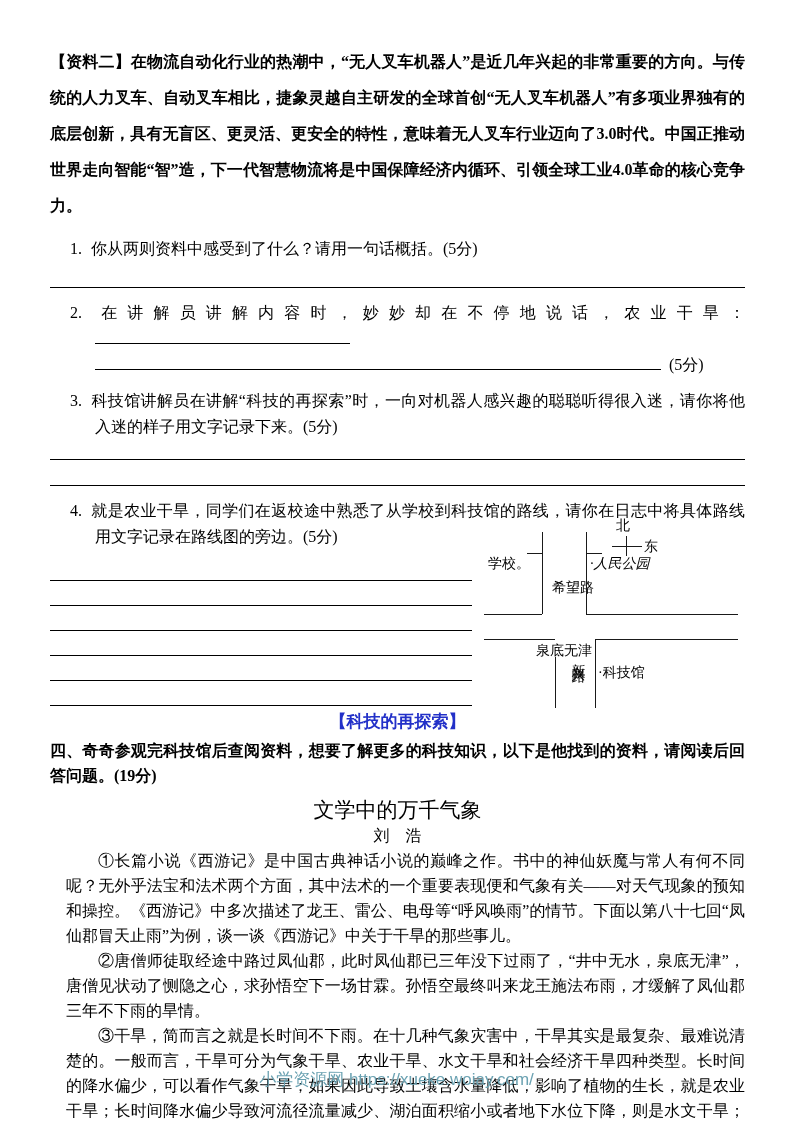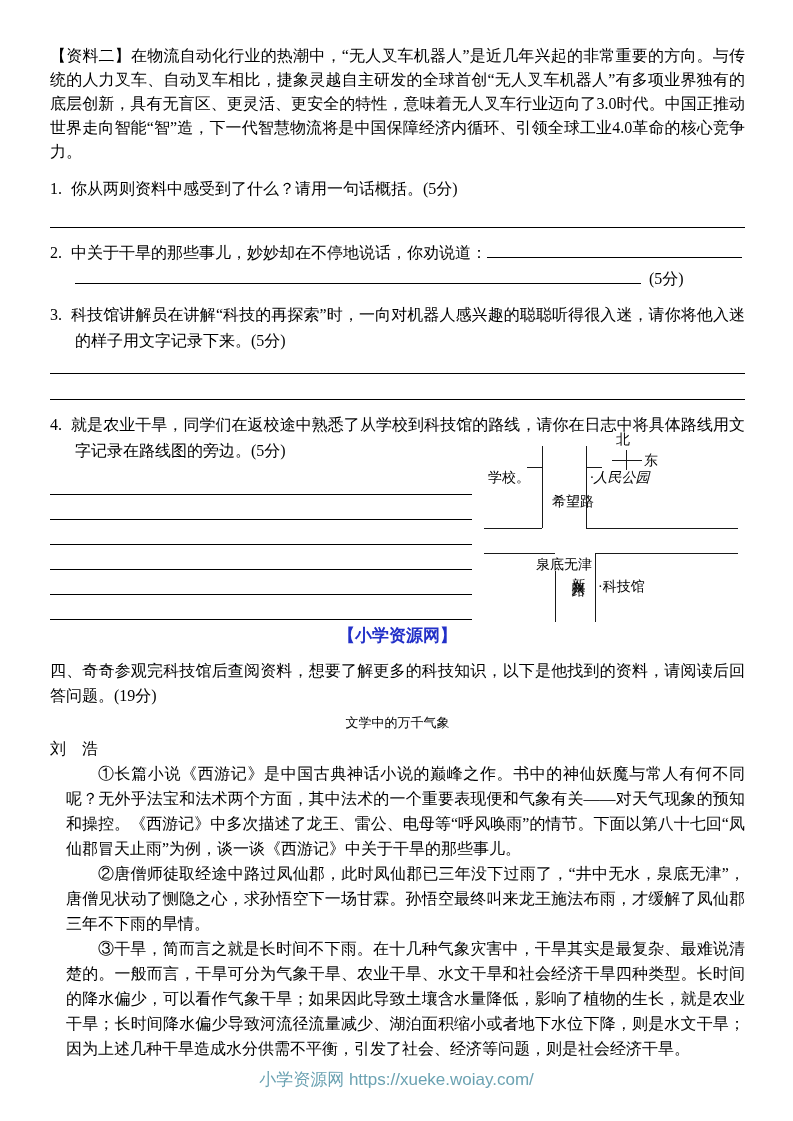--- a/index.html
+++ b/index.html
@@ -10,24 +10,24 @@
   }
   html,body{ background:#ffffff; }
   body{
     width:793px; height:1121px;
     position:relative; overflow:hidden;
     font-family:"Liberation Serif","DejaVu Serif",serif;
     color:var(--ink);
     font-size:16px;
     padding:44px 48px 0 50px;
   }
-  .para{ text-align:justify; line-height:24px; }
+  .para{ text-align:justify; line-height:36px;font-weight:bold; }
   .q{
     line-height:26px; text-align:justify;
-    padding-left:25px; text-indent:-25px;
+    padding-left:25px; text-indent:-25px;margin-left:20px;
   }
   .qnum{ margin-right:9px; }
   .mt12{ margin-top:12px; }
   .mt10{ margin-top:10px; }
   .blank{
     display:inline-block; height:15px;
     border-bottom:1px solid #000;
   }
   .blank-1{ width:255px; }
   .blank-2{ width:566px; margin-right:8px; }
@@ -45,42 +45,42 @@
   }
   .map .lbl{ position:absolute; white-space:nowrap; }
   .map .ln{ position:absolute; background:#1a1a1a; }
   .hl{ height:1px; } .vl{ width:1px; }
   .vert{ writing-mode:vertical-rl; letter-spacing:3px; }
   
   .blue-head{
     text-align:center; color:var(--blue); font-weight:bold;
     font-size:17px; line-height:24px; margin-top:2px;
   }
-  .sec4{ font-weight:normal; text-align:justify; line-height:25px; margin-top:10px; }
-  .essay-title{ text-align:center; font-size:13px; line-height:26px; margin-top:2px; }
-  .essay-author{ line-height:25px; }
+  .sec4{ font-weight:bold; text-align:justify; line-height:25px; margin-top:4px; }
+  .essay-title{ text-align:center; font-size:21px; line-height:26px; margin-top:9px; }
+  .essay-author{ text-align:center; line-height:25px; }
   .essay-para{ text-indent:2em; text-align:justify; line-height:25px;margin-left:16px; }
   .footer{
     position:absolute; left:0; bottom:30px; width:100%;
     text-align:center; color:var(--footer); font-size:17px;
     font-family:"Liberation Sans","DejaVu Sans",sans-serif;
   }
 </style>
 </head>
 <body>
 
 <p class="para">【资料二】在物流自动化行业的热潮中，“无人叉车机器人”是近几年兴起的非常重要的方向。与传统的人力叉车、自动叉车相比，捷象灵越自主研发的全球首创“无人叉车机器人”有多项业界独有的底层创新，具有无盲区、更灵活、更安全的特性，意味着无人叉车行业迈向了3.0时代。中国正推动世界走向智能“智”造，下一代智慧物流将是中国保障经济内循环、引领全球工业4.0革命的核心竞争力。</p>
 
 <div class="q mt12">
   <span class="qnum">1.</span><span>你从两则资料中感受到了什么？请用一句话概括。(5分)</span>
 </div>
 <div class="ans-line ans-26"></div>
 
 <div class="q mt12">
-  <span class="qnum">2.</span><span>中关于干旱的那些事儿，妙妙却在不停地说话，你劝说道：</span><span class="blank blank-1"></span><br>
+  <span class="qnum">2.</span><span>在讲解员讲解内容时，妙妙却在不停地说话，农业干旱：</span><span class="blank blank-1"></span><br>
   <span class="blank blank-2"></span><span>(5分)</span>
 </div>
 
 <div class="q mt10">
   <span class="qnum">3.</span><span>科技馆讲解员在讲解“科技的再探索”时，一向对机器人感兴趣的聪聪听得很入迷，请你将他入迷的样子用文字记录下来。(5分)</span>
 </div>
 <div class="ans-line ans-20"></div>
 <div class="ans-line ans-26"></div>
 
 <div class="q4-wrap">
@@ -121,21 +121,21 @@
     <div class="ln hl" style="left:4px; top:94px; width:58px;"></div>
     <div class="ln hl" style="left:106px; top:94px; width:152px;"></div>
     <div class="ln hl" style="left:4px; top:119px; width:71px;"></div>
     <div class="ln hl" style="left:115px; top:119px; width:143px;"></div>
 
     <div class="ln vl" style="left:75px; top:137px; height:51px;"></div>
     <div class="ln vl" style="left:115px; top:119px; height:69px;"></div>
   </div>
 </div>
 
-<div class="blue-head">【小学资源网】</div>
+<div class="blue-head">【科技的再探索】</div>
 
 <p class="sec4">四、奇奇参观完科技馆后查阅资料，想要了解更多的科技知识，以下是他找到的资料，请阅读后回答问题。(19分)</p>
 
 <div class="essay-title">文学中的万千气象</div>
 <div class="essay-author">刘　浩</div>
 <p class="essay-para">①长篇小说《西游记》是中国古典神话小说的巅峰之作。书中的神仙妖魔与常人有何不同呢？无外乎法宝和法术两个方面，其中法术的一个重要表现便和气象有关——对天气现象的预知和操控。《西游记》中多次描述了龙王、雷公、电母等“呼风唤雨”的情节。下面以第八十七回“凤仙郡冒天止雨”为例，谈一谈《西游记》中关于干旱的那些事儿。</p>
 <p class="essay-para">②唐僧师徒取经途中路过凤仙郡，此时凤仙郡已三年没下过雨了，“井中无水，泉底无津”，唐僧见状动了恻隐之心，求孙悟空下一场甘霖。孙悟空最终叫来龙王施法布雨，才缓解了凤仙郡三年不下雨的旱情。</p>
 <p class="essay-para">③干旱，简而言之就是长时间不下雨。在十几种气象灾害中，干旱其实是最复杂、最难说清楚的。一般而言，干旱可分为气象干旱、农业干旱、水文干旱和社会经济干旱四种类型。长时间的降水偏少，可以看作气象干旱；如果因此导致土壤含水量降低，影响了植物的生长，就是农业干旱；长时间降水偏少导致河流径流量减少、湖泊面积缩小或者地下水位下降，则是水文干旱；因为上述几种干旱造成水分供需不平衡，引发了社会、经济等问题，则是社会经济干旱。</p>
 
 <div class="footer">小学资源网 https://xueke.woiay.com/</div>

